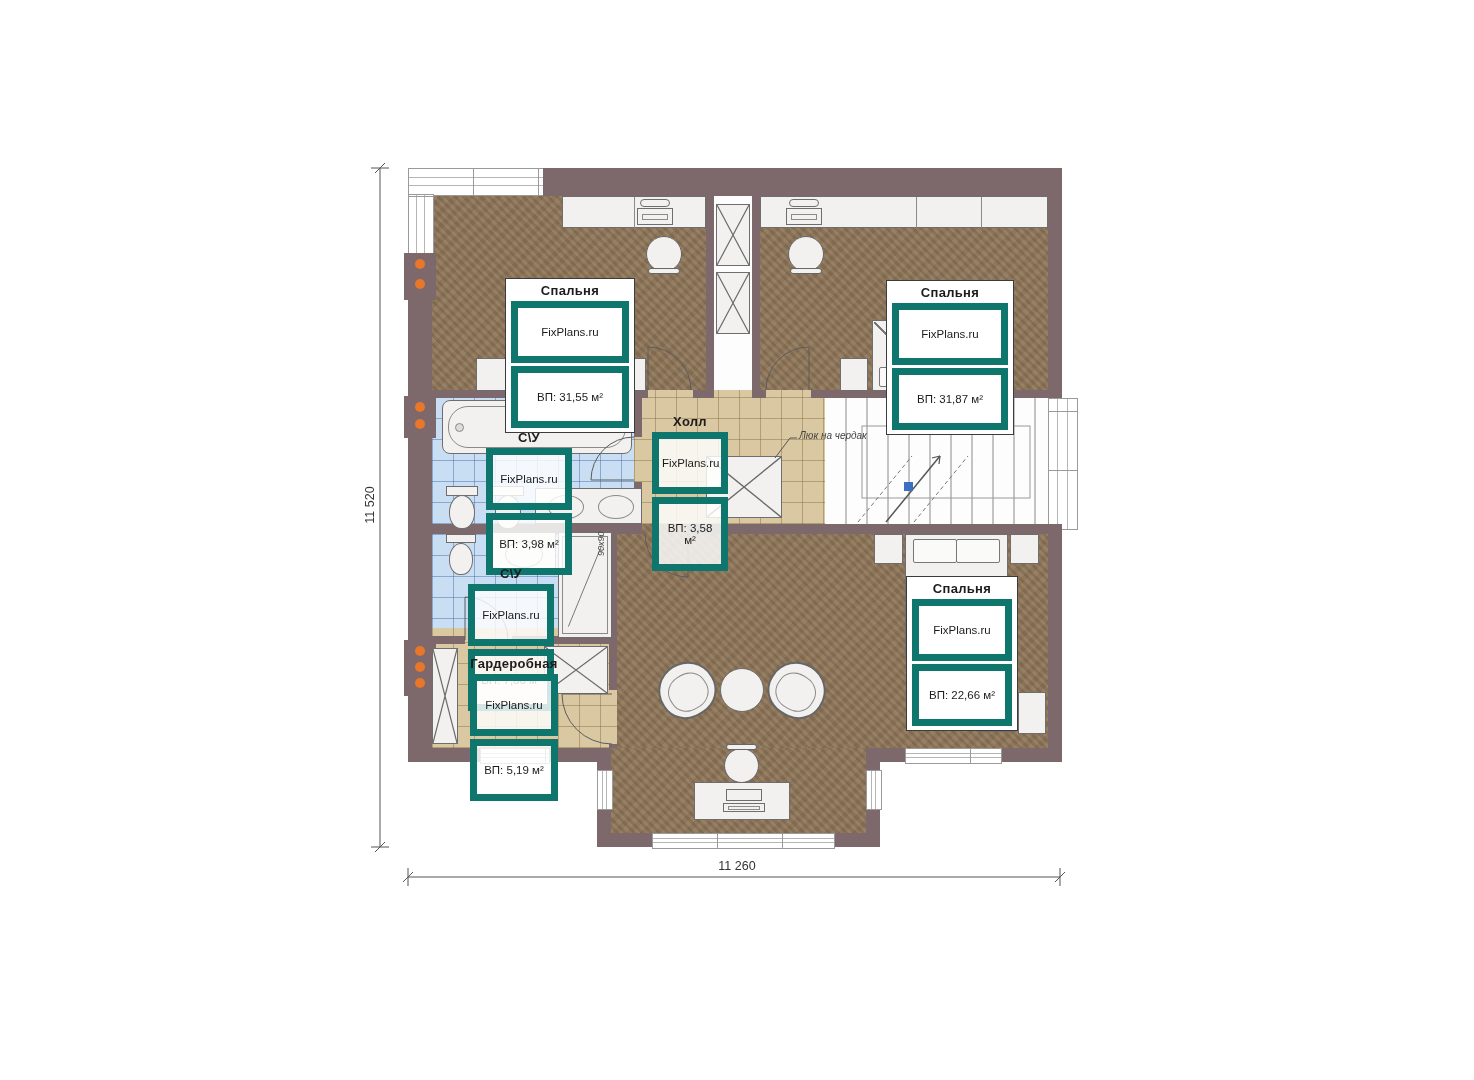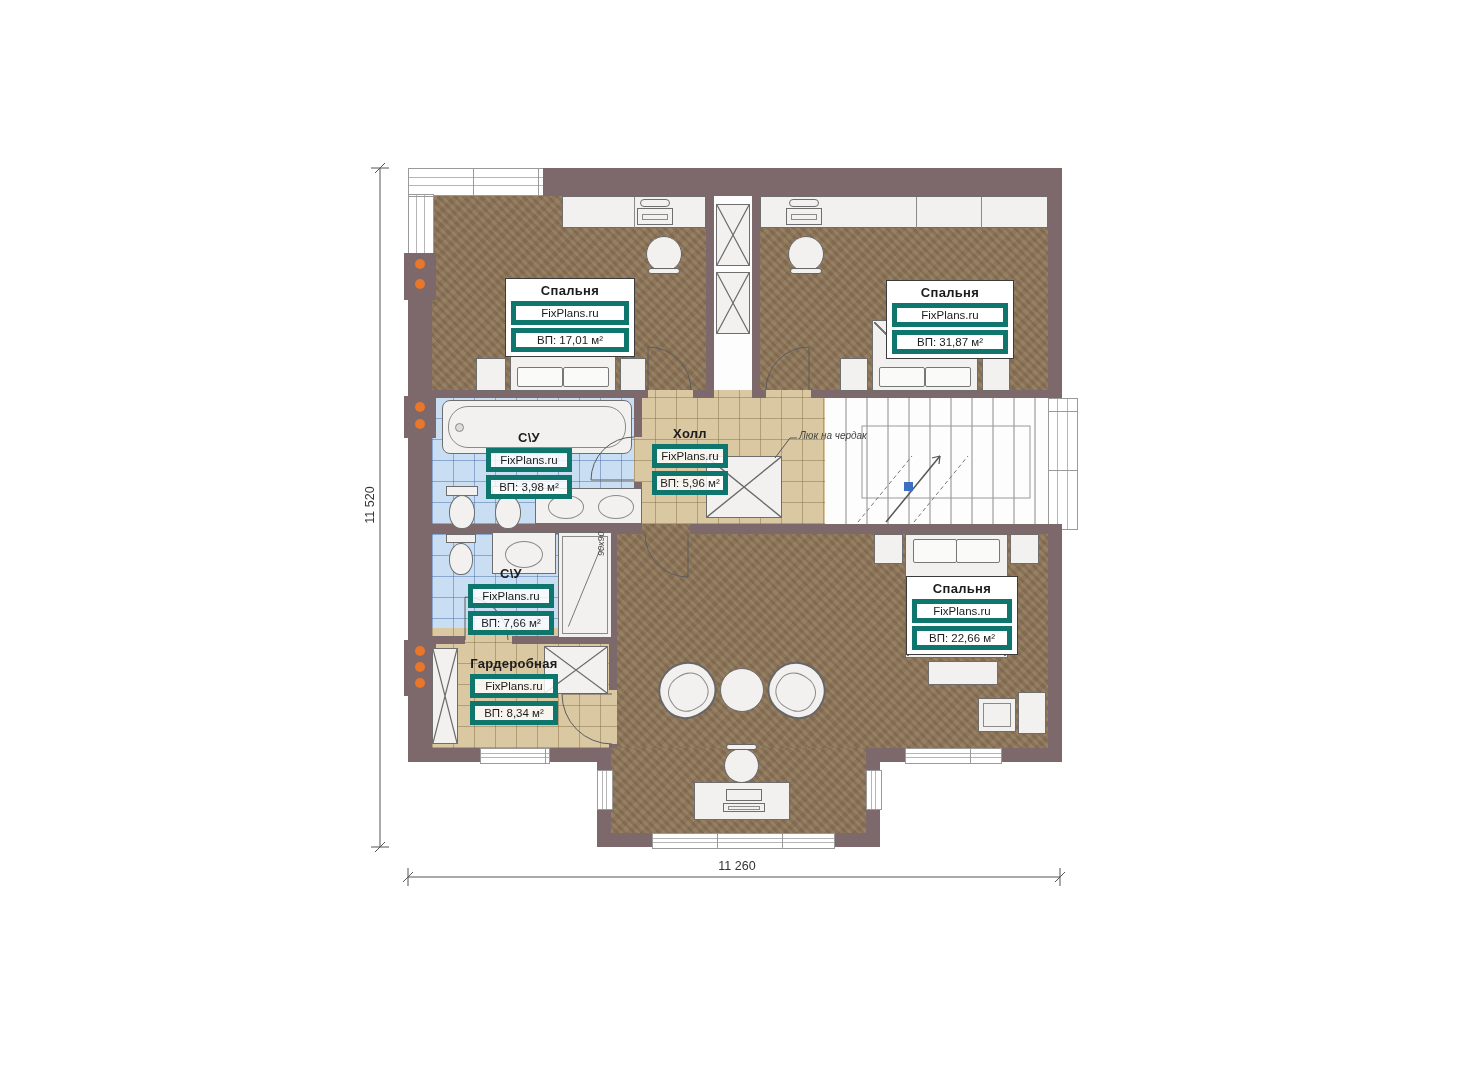--- a/index.html
+++ b/index.html
@@ -32,21 +32,21 @@
   .dot{position:absolute;width:10px;height:10px;border-radius:50%;background:var(--accent-orange);}
   .fold{position:absolute;width:14px;height:14px;
         background:linear-gradient(45deg,transparent 46%,#777 46%,#777 54%,transparent 54%);}
   .fold.r{transform:scaleX(-1);}
   .pillow{position:absolute;background:#fafaf9;border:1px solid #777;border-radius:2px;}
   
   .card{position:absolute;background:#fff;border:1.3px solid #3c3c3c;text-align:center;padding:4px 5px;
         display:flex;flex-direction:column;gap:3px;}
   .plain{position:absolute;text-align:center;display:flex;flex-direction:column;gap:3px;}
   .lname{font-weight:bold;font-size:13px;letter-spacing:.3px;}
-  .lrow{border:5px solid #0f766e;padding:1px 3px;font-size:11.5px;background:rgba(255,255,255,.82);}
+  .lrow{border:7px solid #0f766e;padding:18px 3px;font-size:11.5px;background:rgba(255,255,255,.82);}
   .dimtext{position:absolute;font-size:12.5px;color:#333;text-align:center;}
   .note{position:absolute;font-size:10px;font-style:italic;color:#444;white-space:nowrap;}
   svg.overlay{position:absolute;left:0;top:0;pointer-events:none;}
   .tub{position:absolute;background:#f2f1ef;border:2px solid #666;border-radius:50% 50% 46% 46%;box-sizing:border-box;}
   .tub .seat{position:absolute;left:7px;right:7px;top:10px;bottom:5px;border:1px solid #8a8a8a;border-radius:45%;}
   .ochair{position:absolute;background:#f2f1ef;border:1.5px solid #666;border-radius:50%;box-sizing:border-box;}
   .bar{position:absolute;background:#f2f1ef;border:1px solid #666;border-radius:3px;box-sizing:border-box;}
 </style>
 </head>
 <body>
@@ -268,46 +268,46 @@
 
     <g stroke="#555" stroke-width="1">
       <path d="M408 877 H1060 M408 868 V886 M1060 868 V886"></path>
       <path d="M403 882 L413 872 M1055 882 L1065 872"></path>
     </g>
   </svg>
 
   <div class="card" style="left:505px;top:278px;width:118px;">
     <div class="lname">Спальня</div>
     <div class="lrow">FixPlans.ru</div>
-    <div class="lrow">ВП: 17,01 м²</div>
+    <div class="lrow">ВП: 31,55 м²</div>
   </div>
   <div class="card" style="left:886px;top:280px;width:116px;">
     <div class="lname">Спальня</div>
     <div class="lrow">FixPlans.ru</div>
     <div class="lrow">ВП: 31,87 м²</div>
   </div>
   <div class="plain" style="left:486px;top:430px;width:86px;">
     <div class="lname">С\У</div>
     <div class="lrow">FixPlans.ru</div>
     <div class="lrow">ВП: 3,98 м²</div>
   </div>
-  <div class="plain" style="left:652px;top:414px;width:76px;margin-top:12px;">
+  <div class="plain" style="left:652px;top:414px;width:76px;">
     <div class="lname">Холл</div>
     <div class="lrow">FixPlans.ru</div>
-    <div class="lrow">ВП: 5,96 м²</div>
+    <div class="lrow">ВП: 3,58 м²</div>
   </div>
   <div class="plain" style="left:468px;top:566px;width:86px;">
     <div class="lname">С\У</div>
     <div class="lrow">FixPlans.ru</div>
     <div class="lrow">ВП: 7,66 м²</div>
   </div>
   <div class="plain" style="left:462px;top:656px;width:104px;justify-content:flex-end;">
     <div class="lname">Гардеробная</div>
     <div class="lrow" style="margin:0 8px;">FixPlans.ru</div>
-    <div class="lrow" style="margin:0 8px;">ВП: 8,34 м²</div>
+    <div class="lrow" style="margin:0 8px;">ВП: 5,19 м²</div>
   </div>
   <div class="card" style="left:906px;top:576px;width:100px;">
     <div class="lname">Спальня</div>
     <div class="lrow">FixPlans.ru</div>
     <div class="lrow">ВП: 22,66 м²</div>
   </div>
 
   <div class="note" style="left:799px;top:430px;">Люк на чердак</div>
 
   <div class="dimtext" style="left:338px;top:498px;width:64px;transform:rotate(-90deg);">11 520</div>

